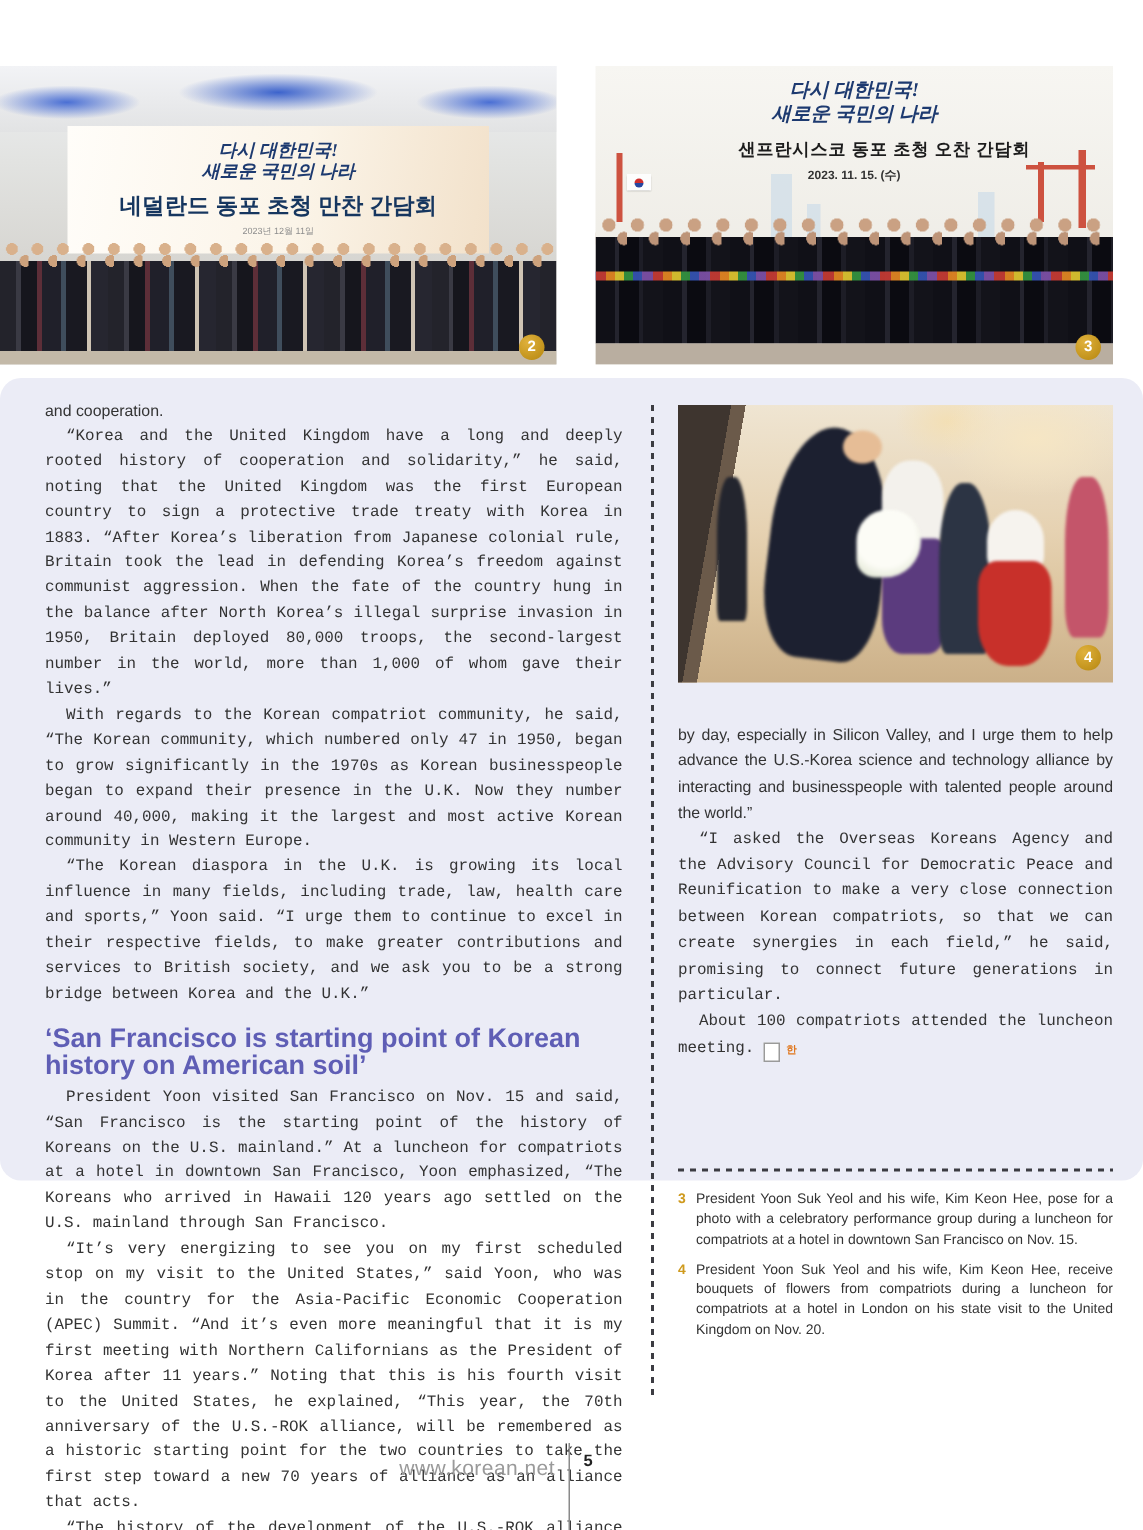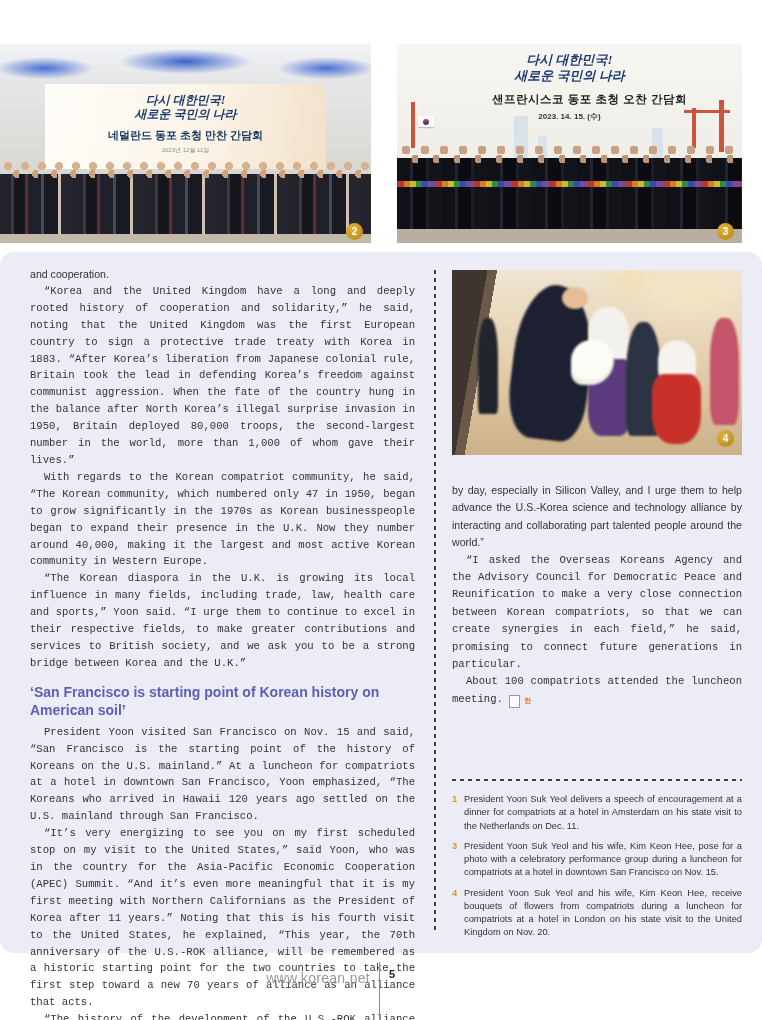--- a/index.html
+++ b/index.html
@@ -16,21 +16,21 @@
     background:
       radial-gradient(70px 16px at 12% 55%,#4a6fd4 0%,rgba(74,111,212,0) 70%),
       radial-gradient(95px 18px at 50% 40%,#3c63cc 0%,rgba(60,99,204,0) 70%),
       radial-gradient(70px 16px at 88% 55%,#4a6fd4 0%,rgba(74,111,212,0) 70%),
       linear-gradient(#f2f3f6,#e2e3e4);}
   .p2-banner{position:absolute;left:12%;top:20%;width:76%;height:43%;
     background:linear-gradient(100deg,#fffdf9 0%,#fbf4e8 55%,#f2e1ca 100%);
     text-align:center;padding-top:9px;box-sizing:border-box;}
   .slogan{font-family:"Liberation Serif","DejaVu Serif",serif;font-style:italic;font-weight:bold;
     color:#1d3a70;font-size:12px;line-height:14px;}
-  .p2-title{font-weight:bold;color:#16365f;font-size:11px;margin-top:7px;}
+  .p2-title{font-weight:bold;color:#16365f;font-size:15px;margin-top:7px;}
   .p2-date{font-size:6px;color:#8d8d8d;margin-top:3px;}
   .crowd{position:absolute;left:0;right:0;
     background-repeat:repeat-x,repeat-x,no-repeat;}
   .p2-crowd{bottom:9px;height:74px;
     background-image:
       radial-gradient(circle 4px at 8px 6px,#d9b18c 96%,rgba(0,0,0,0) 100%),
       radial-gradient(circle 4px at 17px 14px,#cda27d 96%,rgba(0,0,0,0) 100%),
       repeating-linear-gradient(90deg,#23232b 0 11px,#3a3a44 11px 14px,#16161d 14px 25px,#5d2e38 25px 28px,#20202a 28px 41px,#3f4d5c 41px 44px,#191921 44px 58px,#cfc4b4 58px 61px,#262630 61px 72px);
     background-position:0 0,0 0,0 14px;background-size:17px 20px,19px 22px,100% 100%;}
   .p2-floor{position:absolute;bottom:0;left:0;right:0;height:9px;background:#c3b9a8;}
@@ -55,30 +55,30 @@
     background-position:0 0,0 0,0 15px;background-size:19px 22px,21px 24px,100% 100%;}
   .p3-rainbow{position:absolute;left:0;right:0;top:44%;height:6px;opacity:.95;
     background:repeating-linear-gradient(90deg,#c23a33 0 7px,#df8422 7px 13px,#d9c22f 13px 19px,#33913f 19px 25px,#3452b0 25px 31px,#7b4fa5 31px 38px);}
   .p3-floor{position:absolute;bottom:0;left:0;right:0;height:14px;background:#b9aea0;}
 
   .badge{position:absolute;width:17px;height:17px;border-radius:50%;
     background:radial-gradient(circle at 35% 30%,#e0b13c,#b5860e);
     color:#fff;font-size:10px;font-weight:bold;display:flex;align-items:center;justify-content:center;}
 
   
-  .panel{position:absolute;left:0;top:252px;width:762px;height:701px;background:#ebecf6;border-radius:14px;}
+  .panel{position:absolute;left:0;top:252px;width:762px;height:535px;background:#ebecf6;border-radius:14px;}
   .col-left{position:absolute;left:30px;top:14px;width:385px;}
   .vdivider{position:absolute;left:434px;top:18px;height:662px;width:2px;
     background:repeating-linear-gradient(180deg,#3c3c42 0 4px,rgba(0,0,0,0) 4px 8px);}
   .col-right{position:absolute;left:452px;top:18px;width:290px;}
 
   .body-text p{margin:0;font-size:10.6px;line-height:16.9px;text-align:justify;color:#333;}
   .body-text p.ind{text-indent:14px;font-family:Liberation Mono, monospace;}
   .col-right .body-text p{line-height:17.4px;}
-  h2.sect{margin:11px 0 5px 0;font-size:14px;line-height:18px;color:#5f5eb5;font-weight:bold;}
+  h2.sect{margin:11px 0 5px 0;font-size:18px;line-height:18px;color:#5f5eb5;font-weight:bold;}
 
   
   .photo4{position:relative;width:290px;height:185px;overflow:hidden;margin-bottom:27px;
     background:
       radial-gradient(90px 55px at 82% 12%,#f6e6c4 0%,rgba(246,230,196,0) 70%),
       radial-gradient(50px 35px at 62% 6%,#f3dfb5 0%,rgba(243,223,181,0) 70%),
       linear-gradient(100deg,#3e352f 0 11%,#6b5a4a 11% 14%,rgba(0,0,0,0) 14%),
       linear-gradient(#efe5d2 0%,#e6d2b2 45%,#dcc49e 70%,#cbb089 100%);}
   .blob{position:absolute;filter:blur(1.2px);}
   .b-guard{left:9%;top:26%;width:7%;height:52%;background:#23252e;border-radius:40% 40% 10% 10%;}
@@ -136,21 +136,21 @@
   <div class="p3-bridge" style="left:14px;top:58px;width:4px;height:46px;"></div>
   <div class="p3-flag">
       <div class="p3-taegeuk"></div>
     </div>
   <div class="p3-head">
     <div class="p3-slogan">
       <div>다시 대한민국!</div>
       <div>새로운 국민의 나라</div>
     </div>
     <div class="p3-title">샌프란시스코 동포 초청 오찬 간담회</div>
-    <div class="p3-date">2023. 14. 15. (수)</div>
+    <div class="p3-date">2023. 11. 15. (수)</div>
   </div>
   <div class="crowd p3-crowd">
     <div class="p3-rainbow"></div>
   </div>
   <div class="p3-floor"></div>
   <div class="badge" style="right:8px;bottom:3px;">3</div>
 </div>
 
 <div class="panel">
 
@@ -176,28 +176,27 @@
       <div class="blob b-kimskirt"></div>
       <div class="blob b-bouquet"></div>
       <div class="blob b-boy"></div>
       <div class="blob b-girltop"></div>
       <div class="blob b-girlskirt"></div>
       <div class="blob b-pink"></div>
       <div class="badge" style="right:8px;bottom:8px;">4</div>
     </div>
 
     <div class="body-text">
-      <p>by day, especially in Silicon Valley, and I urge them to help advance the U.S.-Korea science and technology alliance by interacting and collaborating part talented people around the world.”</p>
+      <p>by day, especially in Silicon Valley, and I urge them to help advance the U.S.-Korea science and technology alliance by interacting and businesspeople with talented people around the world.”</p>
       <p class="ind">“I asked the Overseas Koreans Agency and the Advisory Council for Democratic Peace and Reunification to make a very close connection between Korean compatriots, so that we can create synergies in each field,” he said, promising to connect future generations in particular.</p>
       <p class="ind"><span>About 100 compatriots attended the luncheon meeting.</span> <span class="endmark">한</span></p>
     </div>
 
     <div class="cap-block">
       <div class="hdivider"></div>
-      <div class="cap"><span class="cap-num">1</span><span>President Yoon Suk Yeol delivers a speech of encouragement at a dinner for compatriots at a hotel in Amsterdam on his state visit to the Netherlands on Dec. 11.</span></div>
       <div class="cap"><span class="cap-num">3</span><span>President Yoon Suk Yeol and his wife, Kim Keon Hee, pose for a photo with a celebratory performance group during a luncheon for compatriots at a hotel in downtown San Francisco on Nov. 15.</span></div>
       <div class="cap"><span class="cap-num">4</span><span>President Yoon Suk Yeol and his wife, Kim Keon Hee, receive bouquets of flowers from compatriots during a luncheon for compatriots at a hotel in London on his state visit to the United Kingdom on Nov. 20.</span></div>
     </div>
   </div>
 </div>
 
 <div class="footer-line"></div>
 <div class="footer-url">www.korean.net</div>
 <div class="footer-num">5</div>
 

